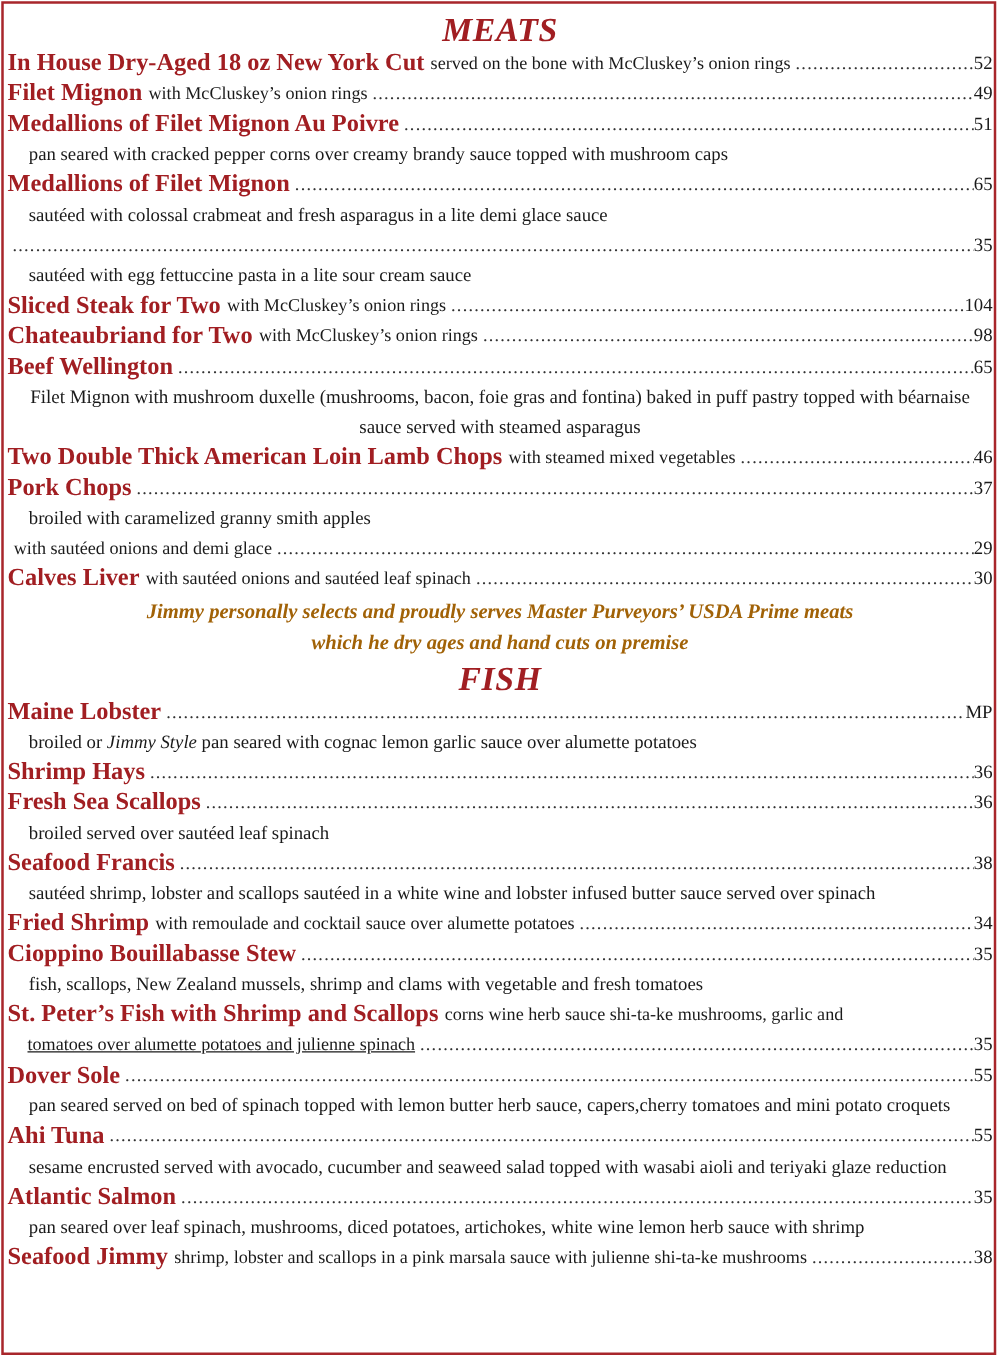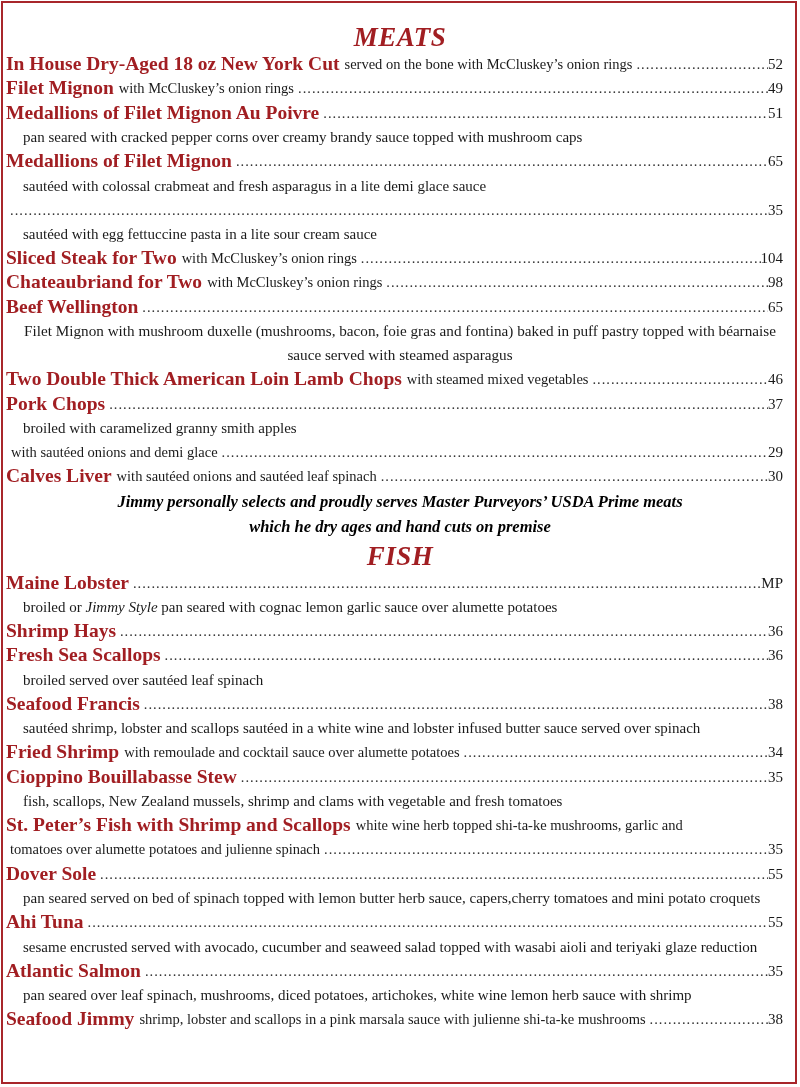--- a/index.html
+++ b/index.html
@@ -1,31 +1,31 @@
 <!DOCTYPE html>
 <html><head>
 <meta charset="utf-8">
 <style>
   html,body{margin:0;padding:0;background:#fff;}
   body{width:800px;height:1087px;overflow:hidden;font-family:"Liberation Serif","DejaVu Serif",serif;color:#1a1a1a;}
   .frame{position:absolute;left:1px;top:1px;width:796px;height:1083px;border:2px solid #a8262b;box-sizing:border-box;}
   .page{position:absolute;left:0;top:0;width:800px;}
-  .section-title{text-align:center;color:#a11e22;font-style:italic;font-weight:bold;font-size:27px;line-height:30px;height:30px;margin-top:22px;letter-spacing:0.5px;}
-  .row{position:relative;display:flex;align-items:flex-start;white-space:nowrap;padding:0 17px 0 6px;height:24.4px;line-height:24.4px;overflow:hidden;}
+  .section-title{text-align:center;color:#a11e22;font-style:italic;font-weight:bold;font-size:27px;line-height:30px;height:30px;margin-top:9px;letter-spacing:0.5px;}
+  .row{position:relative;display:flex;align-items:flex-start;white-space:nowrap;padding:0 6px 0 6px;height:24.4px;line-height:24.4px;overflow:hidden;}
   .name{color:#a11e22;font-weight:bold;font-size:19.5px;flex:none;}
   .inline{font-size:14.5px;flex:none;margin-left:5px;}
   .dots{flex:1 1 auto;overflow:hidden;font-size:14.5px;letter-spacing:1px;color:#333;margin-left:4px;}
   .dots::before{content:"....................................................................................................................................................................................................................................";}
   .price{flex:none;font-size:15px;}
   .desc{padding:0 23px;font-size:15px;height:24px;line-height:24px;white-space:nowrap;overflow:hidden;}
   .desc2{padding:0 6px;font-size:15.2px;line-height:24px;text-align:center;}
-  .note{text-align:center;font-style:italic;font-weight:bold;font-size:16.5px;line-height:25px;color:#000000;}
+  .note{text-align:center;font-style:italic;font-weight:bold;font-size:16.5px;line-height:25px;color:#a16207;}
   .desc i{font-style:italic;text-align:center;}
   .cont{padding-left:10px;}
-  .cont .inline{margin-left:0;}
+  .cont .inline{margin-left:12px;text-decoration:underline;}
 </style>
 </head>
 <body>
 
 <div class="frame"></div>
 <div class="page">
 
   <div class="section-title">MEATS</div>
 
   <div class="row">
@@ -151,21 +151,21 @@
 
   <div class="row">
       <span class="name">Cioppino Bouillabasse Stew</span>
       <span class="dots"></span>
       <span class="price">35</span>
     </div>
   <div class="desc">fish, scallops, New Zealand mussels, shrimp and clams with vegetable and fresh tomatoes</div>
 
   <div class="row">
       <span class="name">St. Peter’s Fish with Shrimp and Scallops</span>
-      <span class="inline">white wine herb topped shi-ta-ke mushrooms, garlic and</span>
+      <span class="inline">corns wine herb sauce shi-ta-ke mushrooms, garlic and</span>
     </div>
   <div class="row cont">
       <span class="inline">tomatoes over alumette potatoes and julienne spinach</span>
       <span class="dots"></span>
       <span class="price">35</span>
     </div>
 
   <div class="row">
       <span class="name">Dover Sole</span>
       <span class="dots"></span>

